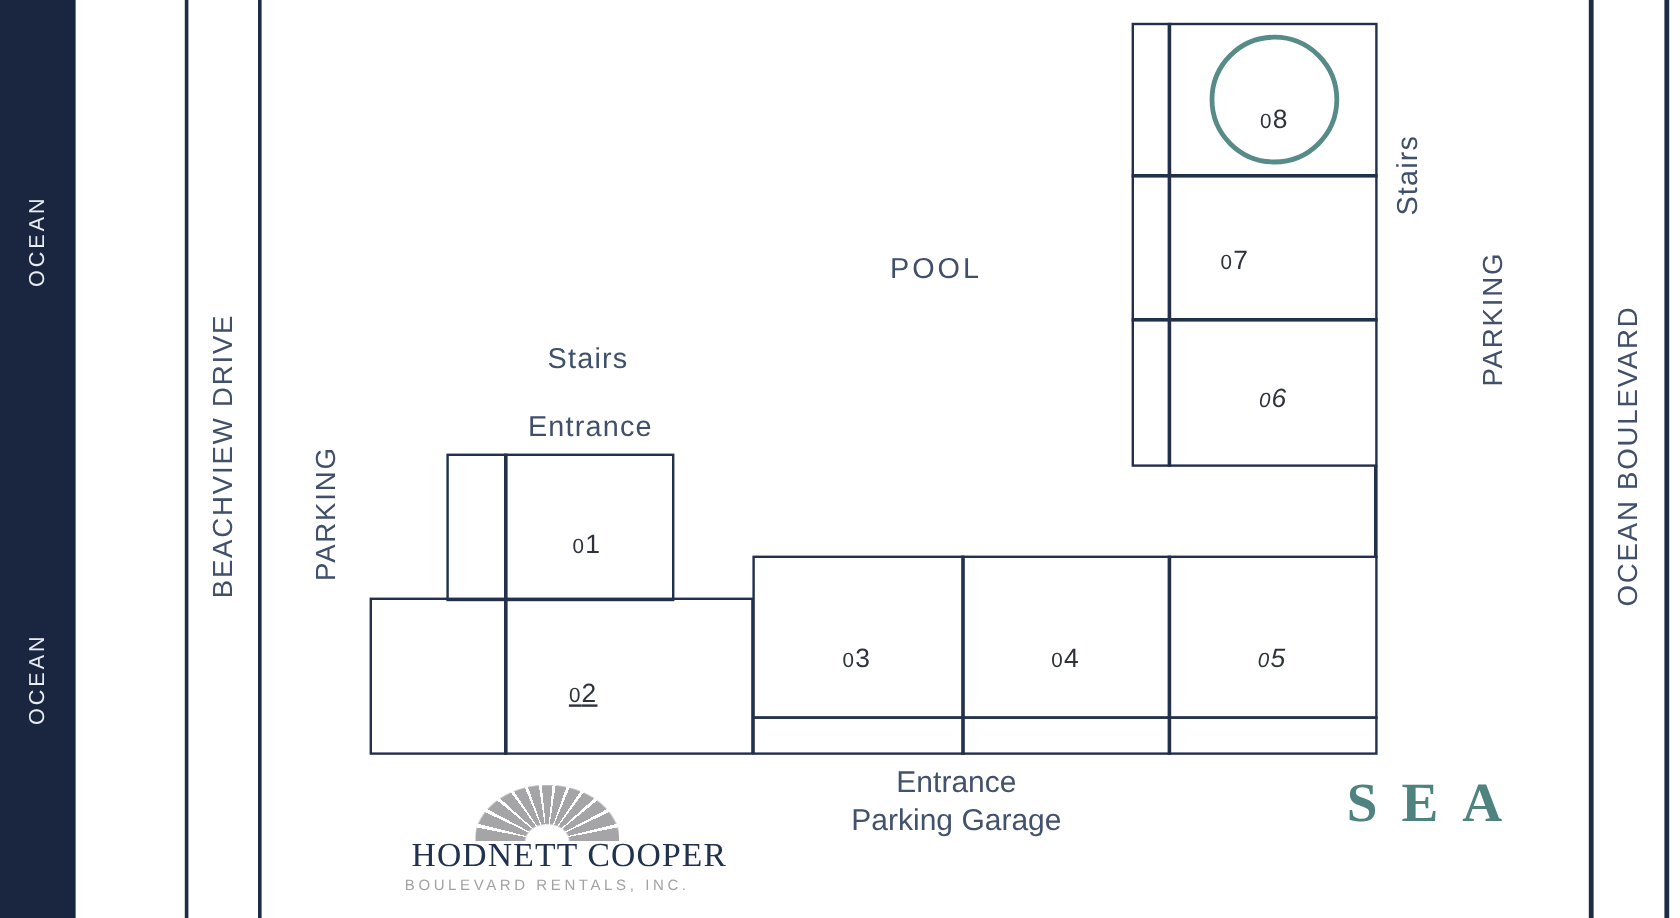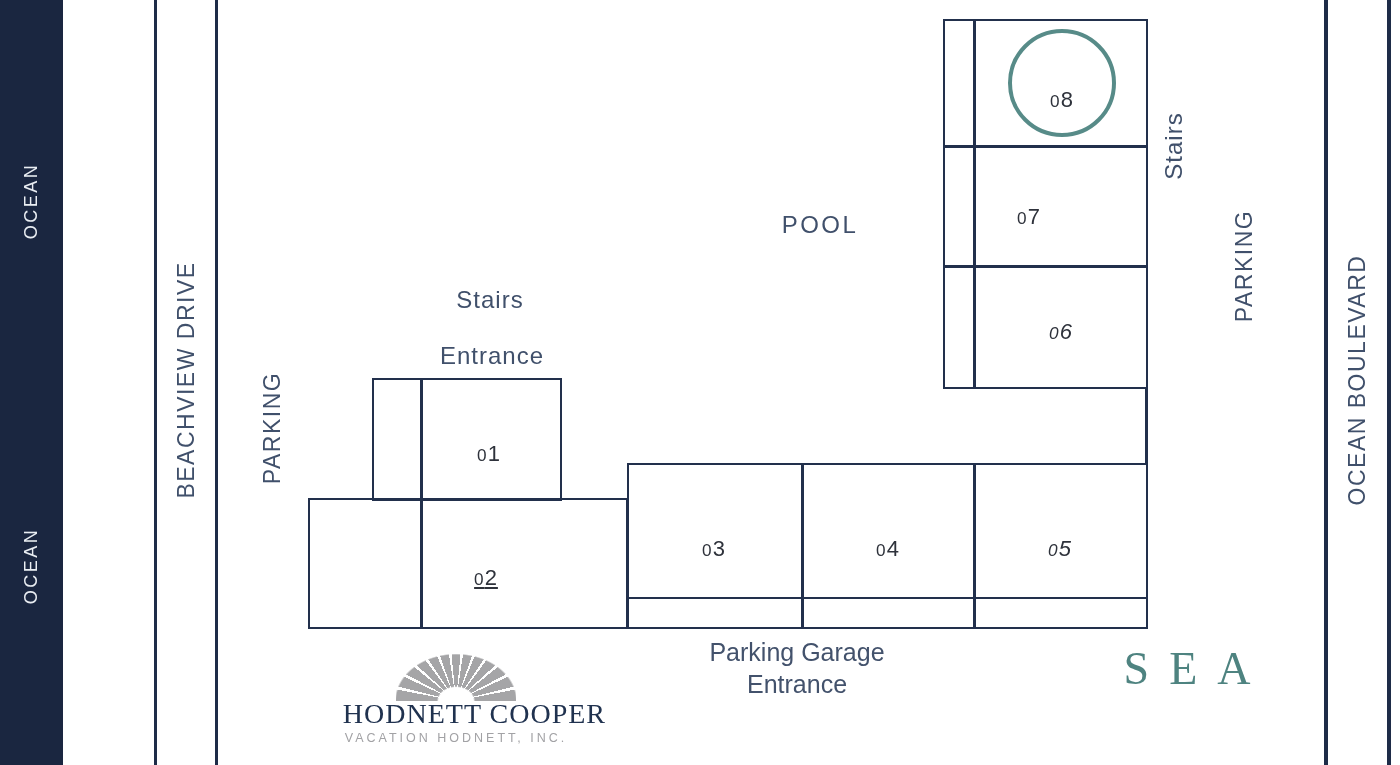--- a/index.html
+++ b/index.html
@@ -54,21 +54,21 @@
     font-family:"Liberation Serif","DejaVu Serif",serif;
     font-size:28px; letter-spacing:1px; color:#20324f; white-space:nowrap;
   }
   .hodnett-sub {
     position:absolute; left:306px; top:731px; width:300px; text-align:center;
     font-size:12.5px; letter-spacing:3px; color:#a2a2a5; white-space:nowrap;
   }
   
   .seagate {
     position:absolute; left:1037px; top:647px; width:300px; text-align:center;
-    font-family:"Liberation Serif","DejaVu Serif",serif; font-weight:normal;
+    font-family:"Liberation Serif","DejaVu Serif",serif; font-weight:bold;
     color:#4e8380;
   }
   .seagate .sg-line { font-size:46px; line-height:44px; letter-spacing:20px; text-indent:20px; }
 </style>
 </head>
 <body>
 
 <div class="stage">
 
   <div class="ocean-bar">
@@ -94,21 +94,21 @@
   <div class="vlabel" style="left:1174px; top:146px;">
     <span class="lbl-area">Stairs</span>
   </div>
   <div class="vlabel" style="left:1244px; top:266px;">
     <span class="lbl-street">PARKING</span>
   </div>
   <div class="vlabel" style="left:1357px; top:380px;">
     <span class="lbl-street">OCEAN BOULEVARD</span>
   </div>
 
-  <div class="hlabel lbl-pool" style="left:780px; top:225px;margin-left:40px;">POOL</div>
+  <div class="hlabel lbl-pool" style="left:780px; top:225px;">POOL</div>
   <div class="hlabel lbl-facility" style="left:490px; top:300px;">Stairs</div>
   <div class="hlabel lbl-facility" style="left:492px; top:356px;">Entrance</div>
 
   <div class="bldg" style="left:372px; top:378px; width:190px; height:123px;"></div>
   <div class="iline" style="left:420px; top:378px; width:3px; height:123px;"></div>
 
   <div class="bldg" style="left:308px; top:498px; width:320px; height:131px;"></div>
   <div class="iline" style="left:420px; top:498px; width:3px; height:131px;"></div>
 
   <div class="bldg" style="left:627px; top:463px; width:521px; height:136px;"></div>
@@ -131,25 +131,25 @@
   <div class="unit-label" style="left:489px;  top:438px;"><span class="unit-zero">0</span>1</div>
   <div class="unit-label" style="left:486px;  top:562px;text-decoration:underline;"><span class="unit-zero">0</span>2</div>
   <div class="unit-label" style="left:714px;  top:533px;"><span class="unit-zero">0</span>3</div>
   <div class="unit-label" style="left:888px;  top:533px;"><span class="unit-zero">0</span>4</div>
   <div class="unit-label" style="left:1060px; top:533px;font-style:italic;"><span class="unit-zero">0</span>5</div>
   <div class="unit-label" style="left:1061px; top:316px;font-style:italic;"><span class="unit-zero">0</span>6</div>
   <div class="unit-label" style="left:1029px; top:201px;"><span class="unit-zero">0</span>7</div>
   <div class="unit-label" style="left:1062px; top:84px;"><span class="unit-zero">0</span>8</div>
 
   <div class="garage-label">
+    <div>Entrance</div>
     <div>Parking Garage</div>
-    <div>Entrance</div>
   </div>
 
   <div class="sunburst"></div>
   <div class="hodnett-name">HODNETT COOPER</div>
-  <div class="hodnett-sub">VACATION HODNETT, INC.</div>
+  <div class="hodnett-sub">BOULEVARD RENTALS, INC.</div>
 
   <div class="seagate">
     <div class="sg-line">SEA</div>
   </div>
 
 </div>
 
 </body></html>

